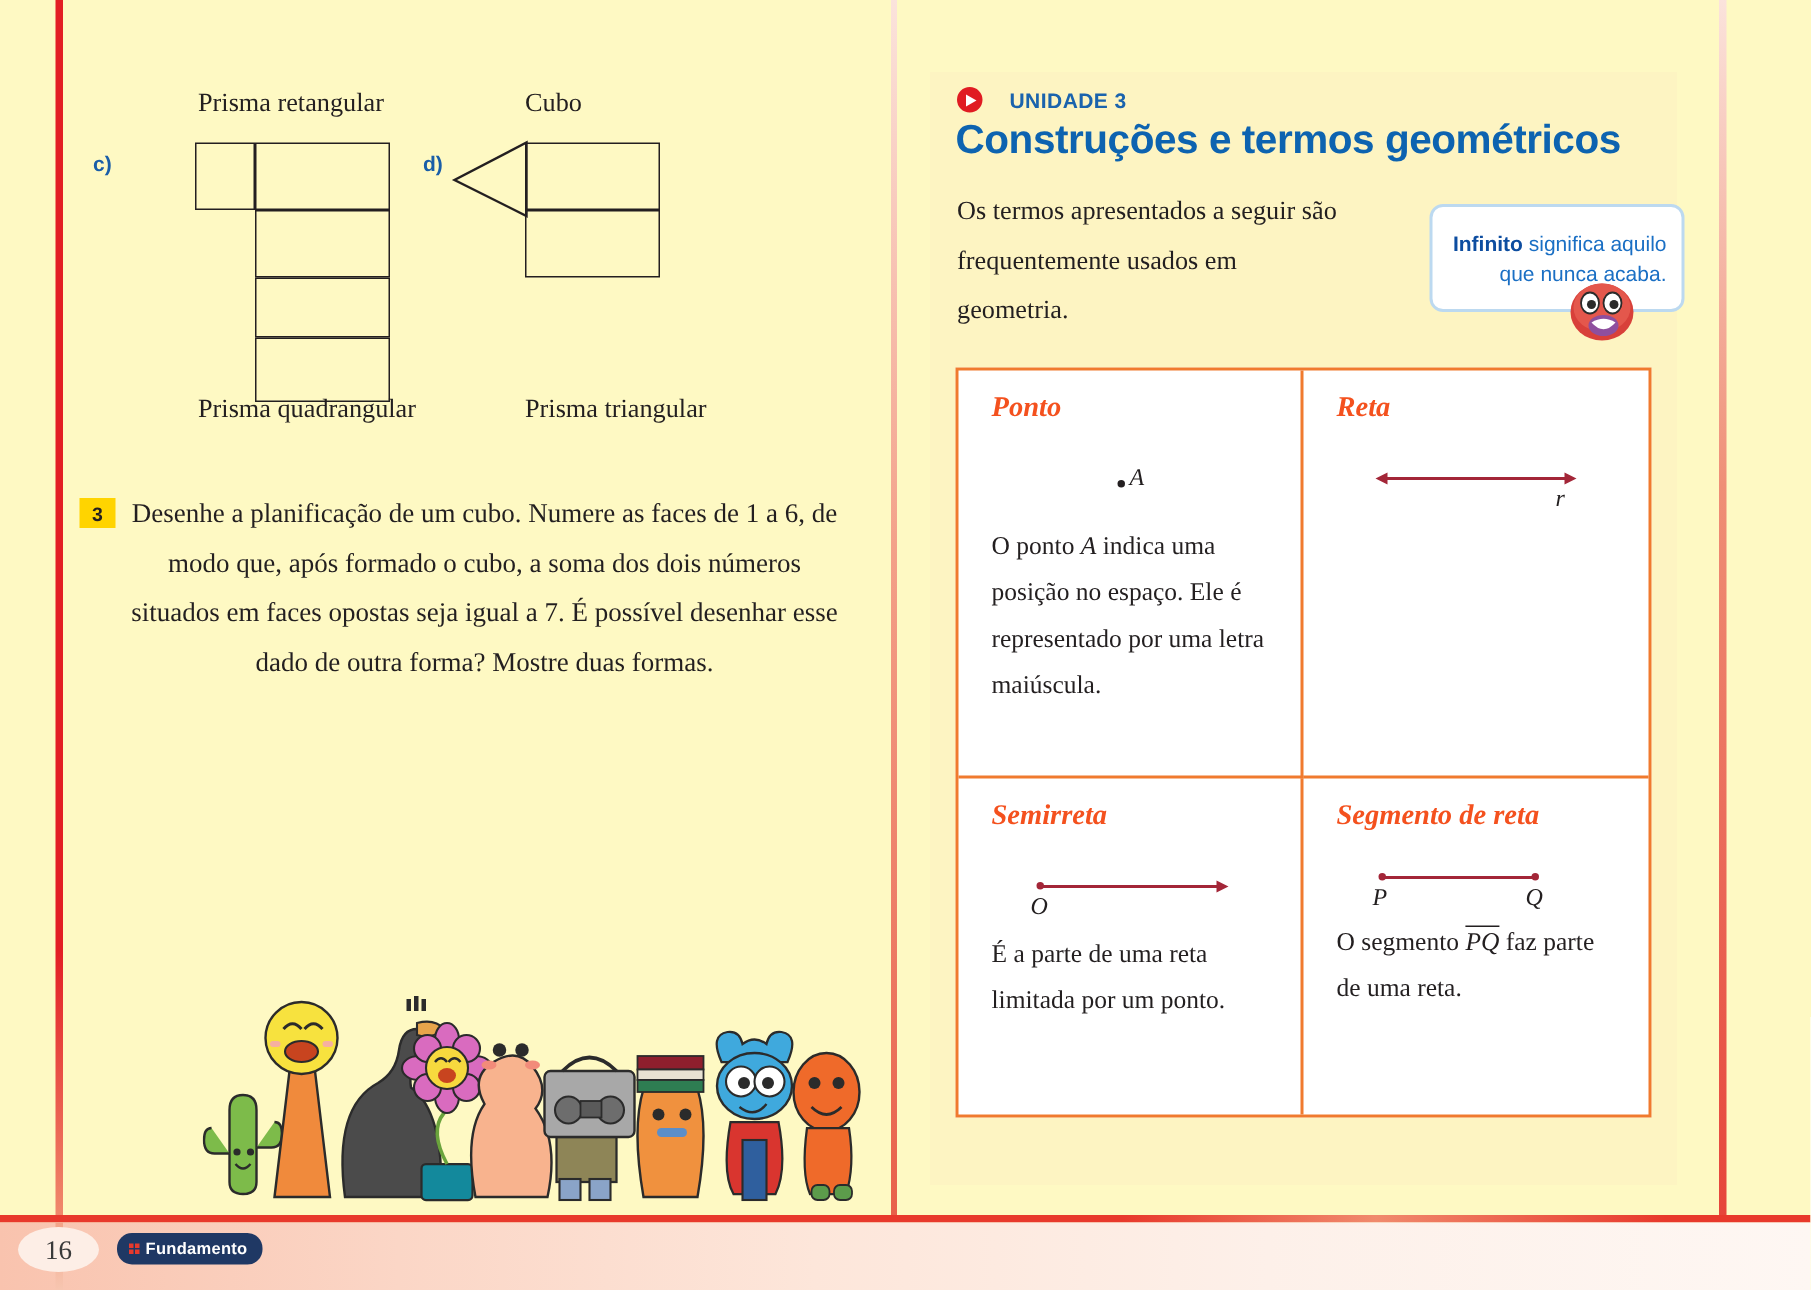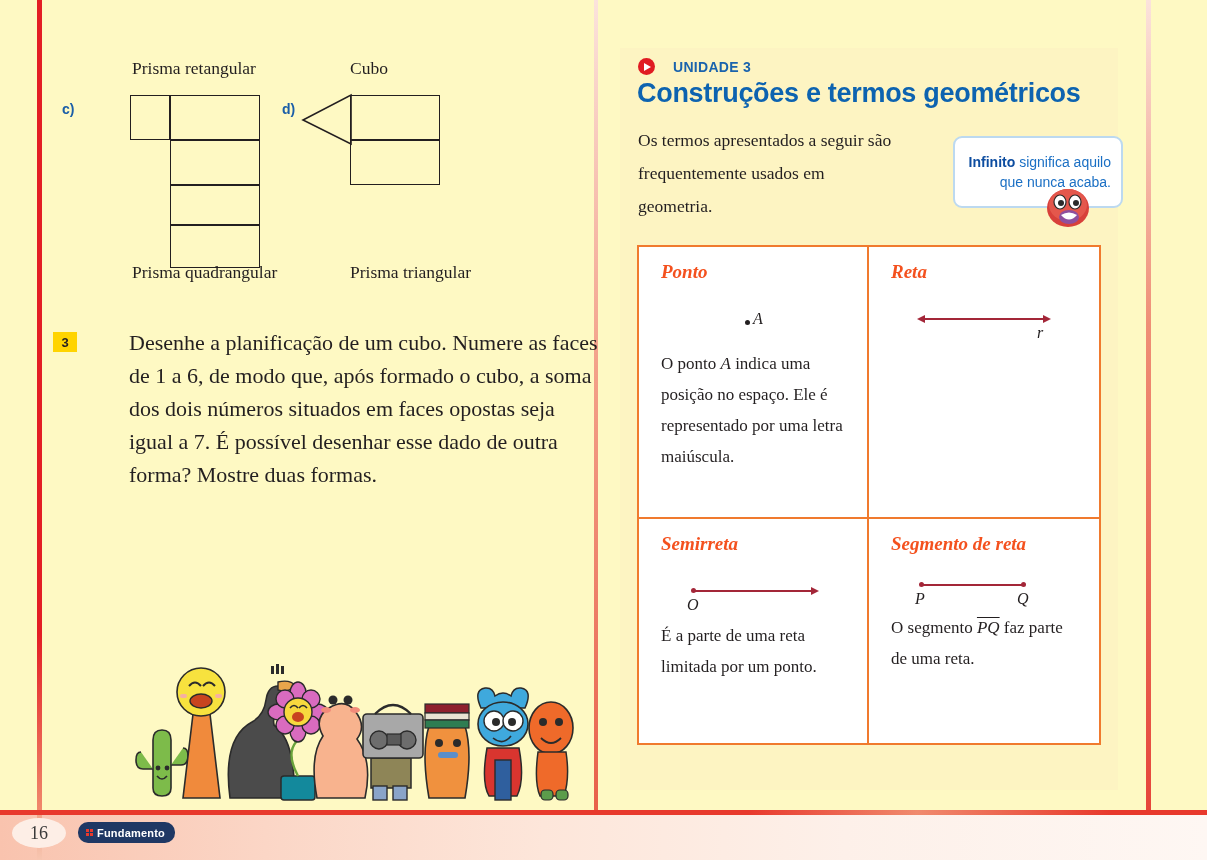--- a/index.html
+++ b/index.html
@@ -81,23 +81,22 @@
   .ex-number {
     position: absolute; left: 3px; top: 332px;
     width: 24px; height: 20px; background: #ffd400;
     display: flex; align-items: center; justify-content: center;
     font-family: "Liberation Sans", sans-serif;
     font-size: 13px; font-weight: bold; color: #231f20;
   }
   .ex-text {
     position: absolute; left: 37px; top: 326px; width: 472px;
     font-family: "Liberation Serif", serif;
-    font-size: 22px; line-height: 33px; color: #231f20;
-    text-align: left;
-    margin-left: 42px;
+    font-size: 18px; line-height: 33px; color: #231f20;
+    text-align: center;
   }
 
   
   .characters { position: absolute; left: 85px; top: 648px; width: 440px; height: 160px; }
 
   
   .right-page { position: absolute; left: 620px; top: 48px; width: 498px; height: 742px; }
   .yellow-panel {
     position: absolute; inset: 0;
     background: #fdf4c2;

